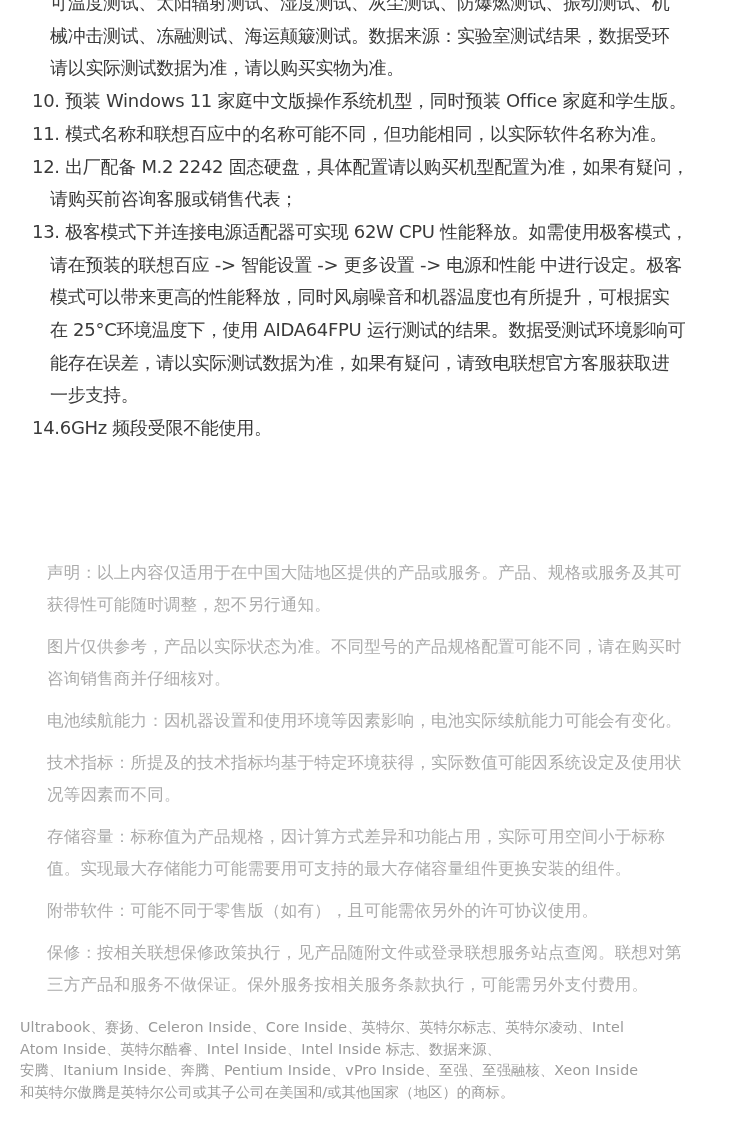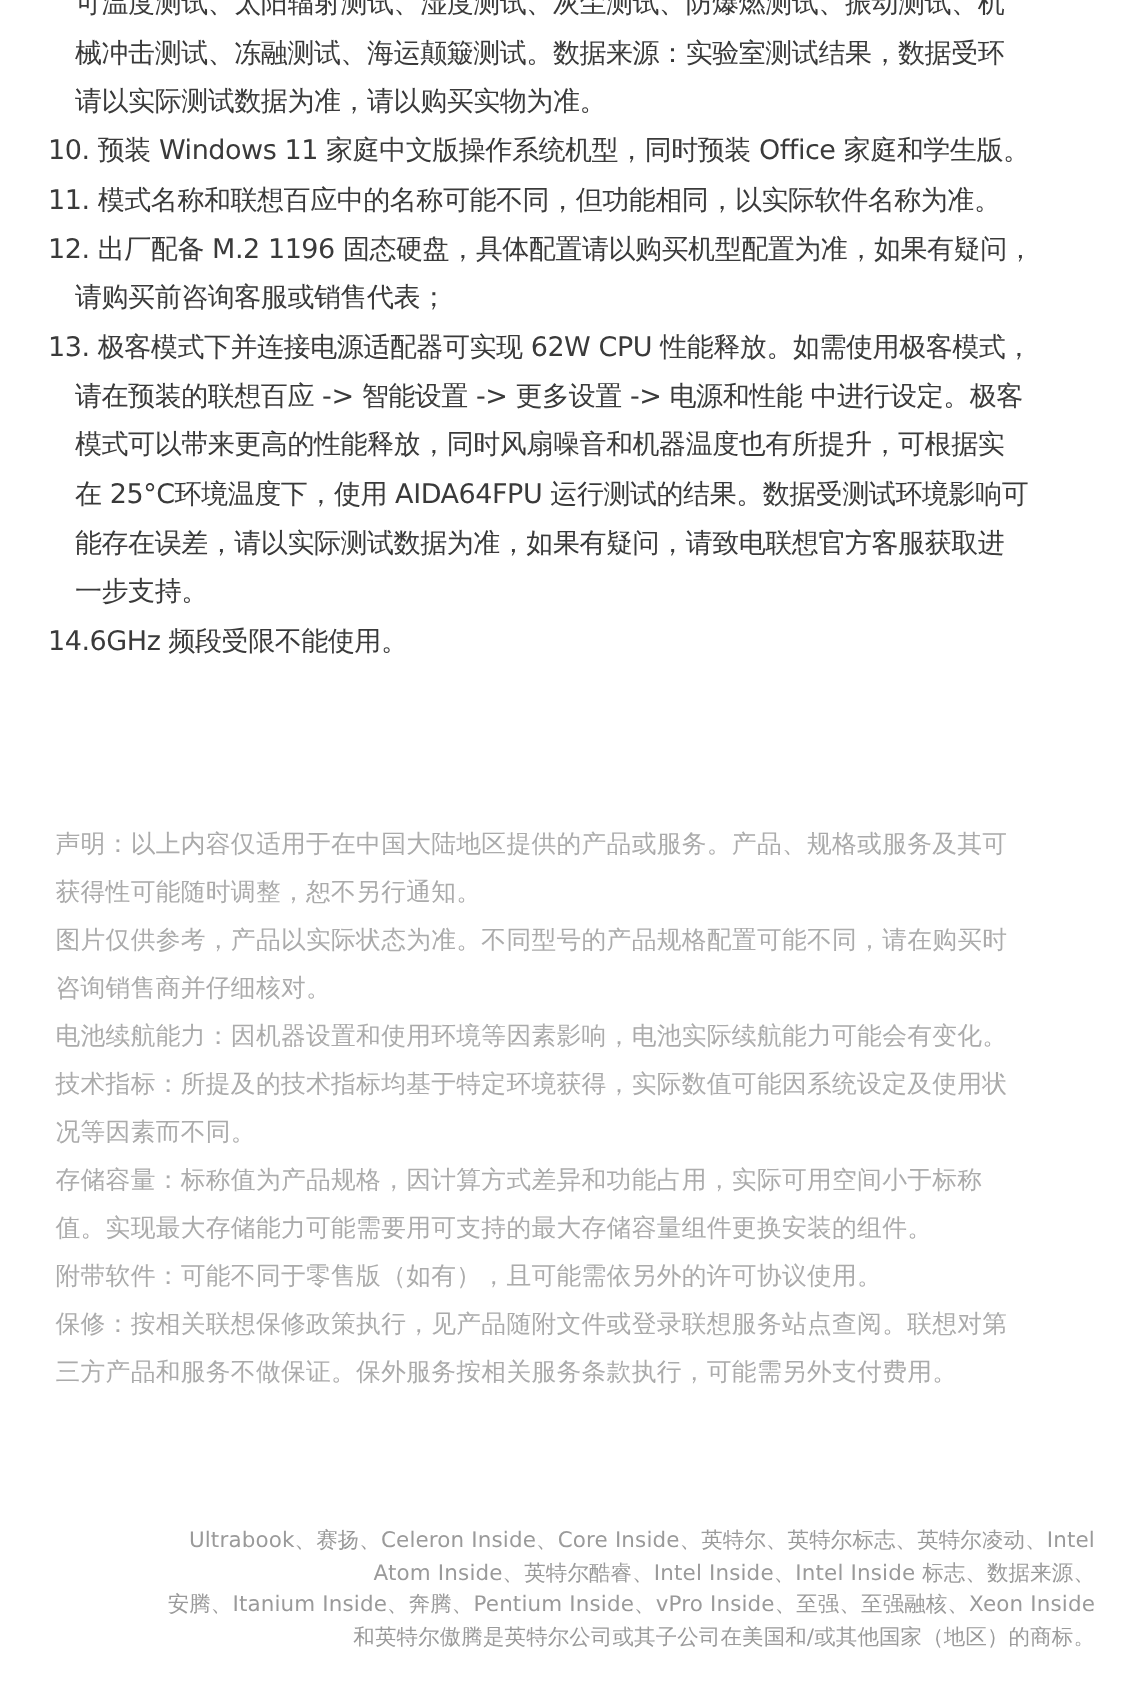--- a/index.html
+++ b/index.html
@@ -38,41 +38,41 @@
       position: absolute;
       left: 37px;
       top: 547px;
       width: 686px;
       color: #ababab;
       font-size: 16.5px;
       line-height: 32px;
       letter-spacing: 0.2px;
     }
     .disclaimer p {
-      margin: 0;
+      margin: 10px;
       font-family: Liberation Serif, serif;
     }
     .ghost {
       position: absolute;
       left: 22px;
       top: 990px;
       width: 700px;
       height: 18px;
       color: #f4f4f4;
       font-size: 15px;
       line-height: 18px;
       white-space: nowrap;
       overflow: hidden;
     }
     .trademark {
       position: absolute;
       left: 20px;
       top: 1017px;
       width: 710px;
-      text-align: right;
+      text-align: left;
       color: #9a9a9a;
       font-size: 14.3px;
       line-height: 21.5px;
       letter-spacing: 0.1px;
     }
     .trademark p {
       margin: 0;
       white-space: nowrap;
     }
   </style>
@@ -89,21 +89,21 @@
     <span>预装 Windows 11 家庭中文版操作系统机型，同时预装 Office 家庭和学生版。</span>
   </div>
 
   <div class="note">
     <span class="num">11.</span>
     <span>模式名称和联想百应中的名称可能不同，但功能相同，以实际软件名称为准。</span>
   </div>
 
   <div class="note">
     <span class="num">12.</span>
-    <span>出厂配备 M.2 1196 固态硬盘，具体配置请以购买机型配置为准，如果有疑问，</span>
+    <span>出厂配备 M.2 2242 固态硬盘，具体配置请以购买机型配置为准，如果有疑问，</span>
   </div>
   <div class="note cont">请购买前咨询客服或销售代表；</div>
 
   <div class="note">
     <span class="num">13.</span>
     <span>极客模式下并连接电源适配器可实现 62W CPU 性能释放。如需使用极客模式，</span>
   </div>
   <div class="note cont">请在预装的联想百应 -&gt; 智能设置 -&gt; 更多设置 -&gt; 电源和性能 中进行设定。极客</div>
   <div class="note cont">模式可以带来更高的性能释放，同时风扇噪音和机器温度也有所提升，可根据实</div>
   <div class="note cont">在 25°C环境温度下，使用 AIDA64FPU 运行测试的结果。数据受测试环境影响可</div>

